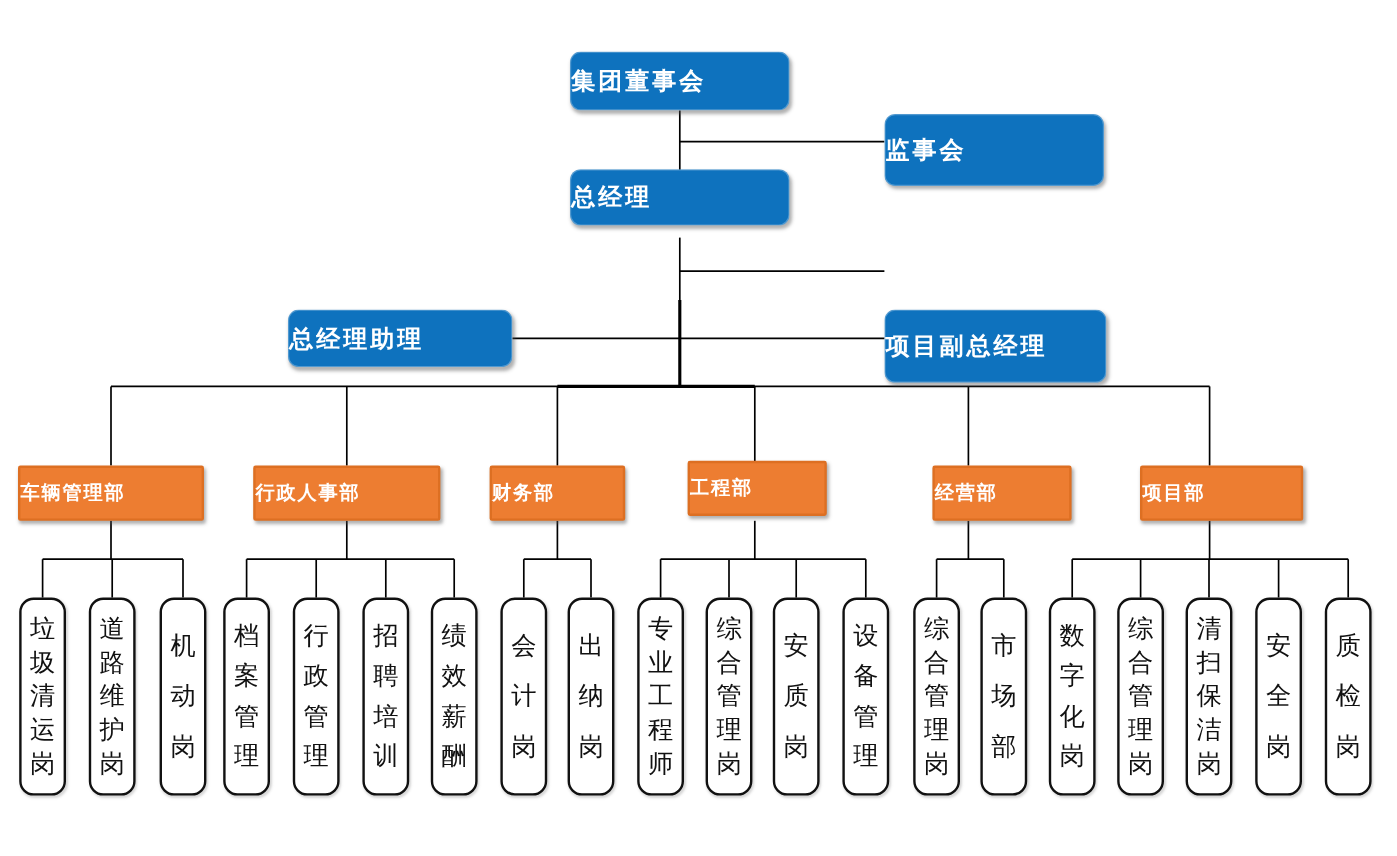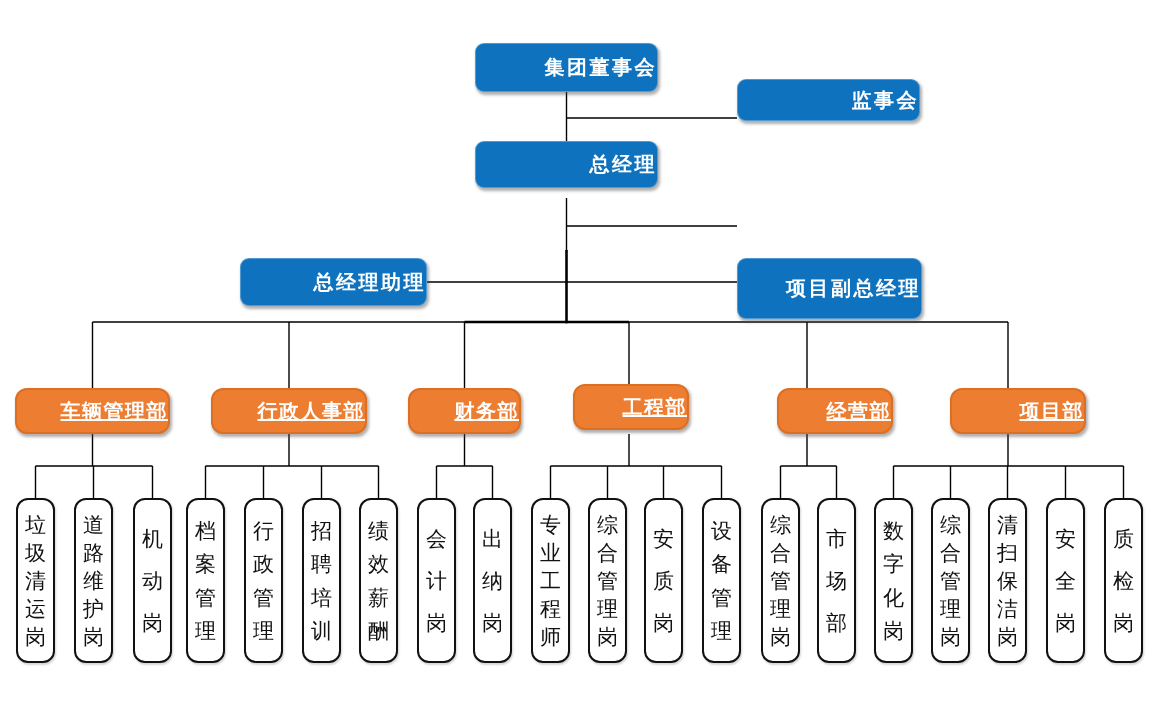--- a/index.html
+++ b/index.html
@@ -3,34 +3,33 @@
 <meta charset="utf-8">
 <style>
   html,body{margin:0;padding:0;background:#ffffff;}
   .canvas{
     position:relative;width:1164px;height:713px;background:#ffffff;
     font-family:"Liberation Sans","DejaVu Sans",sans-serif;overflow:hidden;
   }
   svg.wires{position:absolute;left:0;top:0;width:1164px;height:713px;}
   .box{
     position:absolute;box-sizing:border-box;display:flex;
-    align-items:center;justify-content:flex-end;text-align:center;
+    align-items:center;justify-content:flex-start;text-align:center;
   }
   .exec{
     background:var(--exec-bg,#0E72BE);color:#fff;border-radius:9px;
     font-size:20px;font-weight:700;letter-spacing:2.5px;
     border:1px solid rgba(255,255,255,.28);
     box-shadow:1.5px 2.5px 3px rgba(80,80,80,.45);
   }
   .dept{
-    background:var(--dept-bg,#ED7D31);color:#fff;border-radius:12px;
-    font-size:20px;font-weight:700;letter-spacing:1.5px;
+    background:var(--dept-bg,#ED7D31);color:#fff;border-radius:2px;
+    font-size:16px;font-weight:700;letter-spacing:1.5px;
     border:2px solid var(--dept-border,#DD6F22);
     box-shadow:1.5px 2.5px 3px rgba(80,80,80,.45);
-    text-decoration:underline;
   }
   .pos{
     background:var(--pos-bg,#fff);color:var(--pos-text,#111);
     border:2.4px solid var(--pos-border,#111);border-radius:12px;
     flex-direction:column;justify-content:space-evenly;
     padding:7px 0;font-size:21px;font-weight:400;
     box-shadow:1px 1.5px 2px rgba(120,120,120,.3);
   }
   .pos span{line-height:1;display:block;}
 </style>
@@ -84,21 +83,21 @@
       <line x1="893.5" y1="466" x2="893.5" y2="498" stroke="#000000" stroke-width="1.4"></line>
       <line x1="950.5" y1="466" x2="950.5" y2="498" stroke="#000000" stroke-width="1.4"></line>
       <line x1="1007.5" y1="466" x2="1007.5" y2="498" stroke="#000000" stroke-width="1.4"></line>
       <line x1="1065.5" y1="466" x2="1065.5" y2="498" stroke="#000000" stroke-width="1.4"></line>
       <line x1="1123.5" y1="466" x2="1123.5" y2="498" stroke="#000000" stroke-width="1.4"></line>
     </svg>
 
   <div class="box exec" style="left:475px;top:43px;width:183px;height:49px">
     <span>集团董事会</span>
   </div>
-  <div class="box exec" style="left:737px;top:79px;width:183px;height:42px">
+  <div class="box exec" style="left:737px;top:95px;width:183px;height:60px">
     <span>监事会</span>
   </div>
   <div class="box exec" style="left:475px;top:141px;width:183px;height:47px">
     <span>总经理</span>
   </div>
   <div class="box exec" style="left:240px;top:258px;width:187px;height:48px">
     <span>总经理助理</span>
   </div>
   <div class="box exec" style="left:737px;top:258px;width:185px;height:61px">
     <span>项目副总经理</span>

